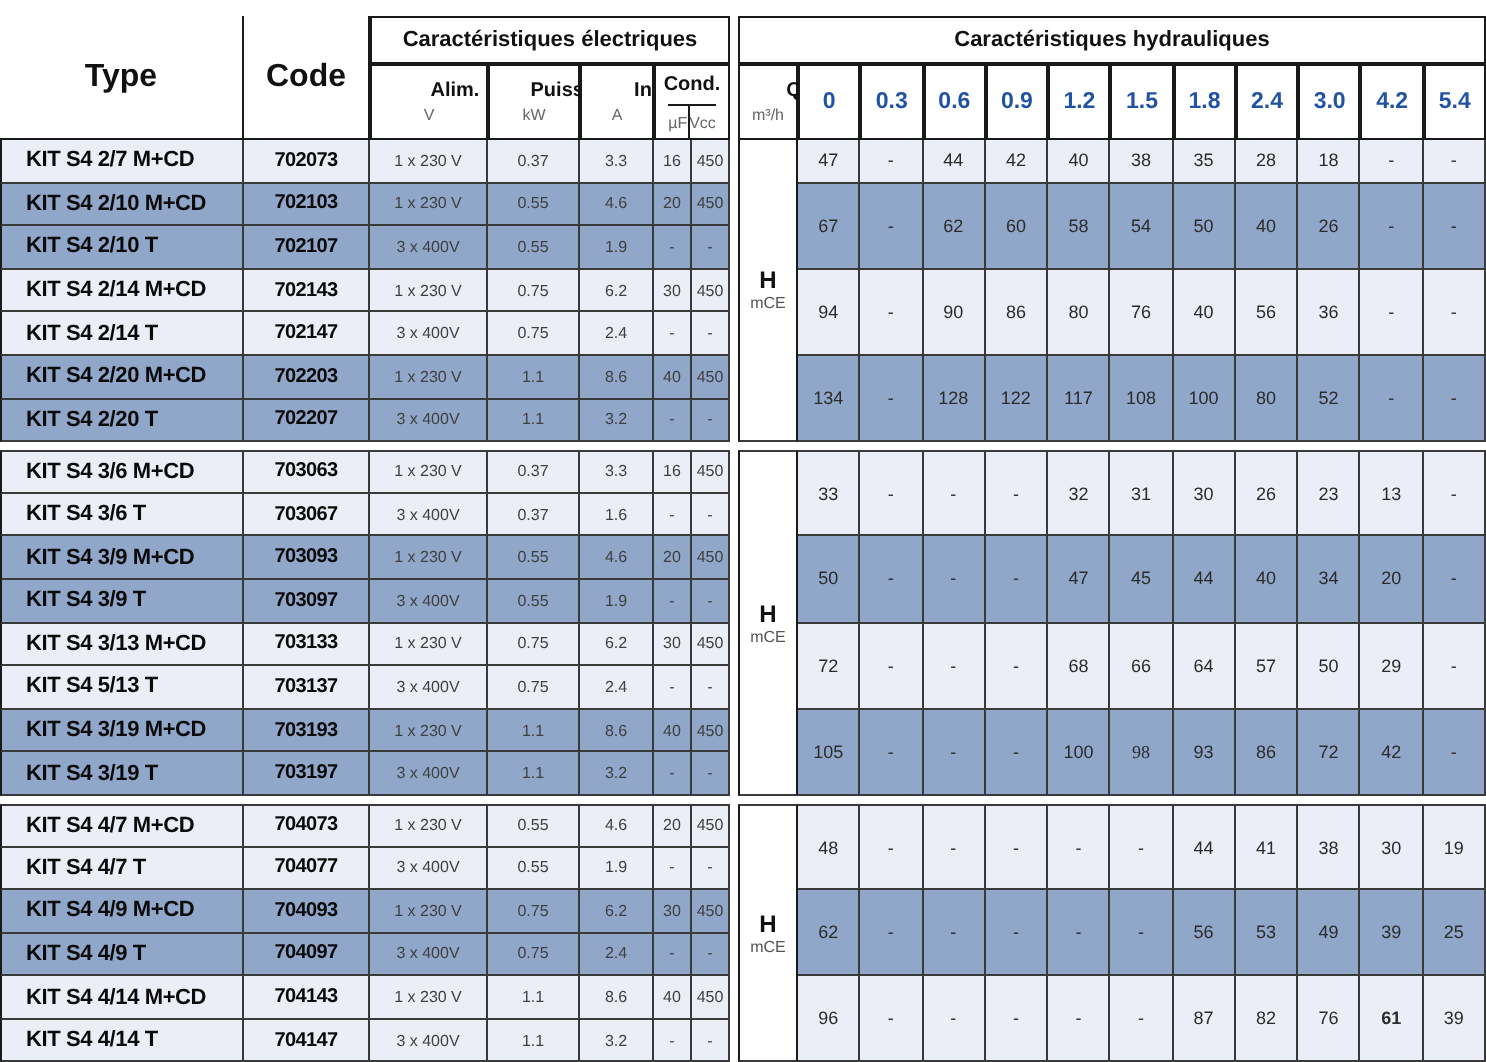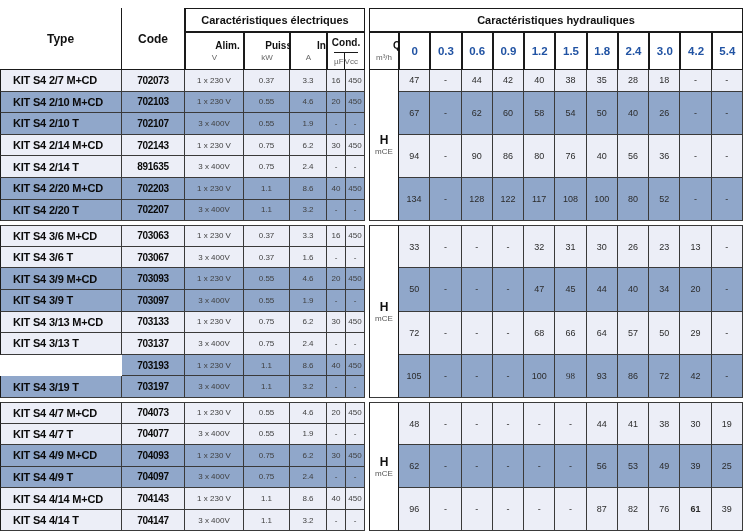--- a/index.html
+++ b/index.html
@@ -11,21 +11,21 @@
   .grid {
     width:743px; height:531px;
     display:grid;
     grid-template-columns:122px 63px 59px 46px 37px 19px 19px 4px 30px repeat(11, 1fr);
     grid-template-rows:8px 24px 38px repeat(7,21.6px) 4px repeat(8,21.6px) 4px repeat(6,21.6px);
     background:#fff;
   }
   
   .h-typecode {
     display:flex; align-items:center; justify-content:center;
-    font-weight:bold; font-size:12px; color:#111;
+    font-weight:bold; font-size:16px; color:#111;
     border-right:1.5px solid #1a1a1a; border-bottom:1.5px solid #1a1a1a;
     background:#fff;
   }
   .h-title {
     border:1.5px solid #1a1a1a;
     display:flex; align-items:center; justify-content:center;
     font-weight:bold; font-size:11px; color:#111; background:#fff;
   }
   .h-sub {
     border:1.5px solid #1a1a1a; background:#fff;
@@ -173,21 +173,21 @@
       <div class="cell hy blue" style="grid-area: 5 / 19 / 7;">-</div>
       <div class="cell hy blue" style="grid-area: 5 / 20 / 7;">-</div>
       <div class="cell type light" style="grid-area: 7 / 1;">KIT S4 2/14 M+CD</div>
       <div class="cell code light" style="grid-area: 7 / 2;">702143</div>
       <div class="cell val light" style="grid-area: 7 / 3;">1 x 230 V</div>
       <div class="cell val light" style="grid-area: 7 / 4;">0.75</div>
       <div class="cell val light" style="grid-area: 7 / 5;">6.2</div>
       <div class="cell val light" style="grid-area: 7 / 6;">30</div>
       <div class="cell val light" style="grid-area: 7 / 7;">450</div>
       <div class="cell type light" style="grid-area: 8 / 1;">KIT S4 2/14 T</div>
-      <div class="cell code light" style="grid-area: 8 / 2;">891635</div>
+      <div class="cell code light" style="grid-area: 8 / 2;">702147</div>
       <div class="cell val light" style="grid-area: 8 / 3;">3 x 400V</div>
       <div class="cell val light" style="grid-area: 8 / 4;">0.75</div>
       <div class="cell val light" style="grid-area: 8 / 5;">2.4</div>
       <div class="cell val light" style="grid-area: 8 / 6;">-</div>
       <div class="cell val light" style="grid-area: 8 / 7;">-</div>
       <div class="cell hy light" style="grid-area: 7 / 10 / 9;">94</div>
       <div class="cell hy light" style="grid-area: 7 / 11 / 9;">-</div>
       <div class="cell hy light" style="grid-area: 7 / 12 / 9;">90</div>
       <div class="cell hy light" style="grid-area: 7 / 13 / 9;">86</div>
       <div class="cell hy light" style="grid-area: 7 / 14 / 9;">80</div>
@@ -276,38 +276,39 @@
       <div class="cell hy blue" style="grid-area: 14 / 18 / 16;">34</div>
       <div class="cell hy blue" style="grid-area: 14 / 19 / 16;">20</div>
       <div class="cell hy blue" style="grid-area: 14 / 20 / 16;">-</div>
       <div class="cell type light" style="grid-area: 16 / 1;">KIT S4 3/13 M+CD</div>
       <div class="cell code light" style="grid-area: 16 / 2;">703133</div>
       <div class="cell val light" style="grid-area: 16 / 3;">1 x 230 V</div>
       <div class="cell val light" style="grid-area: 16 / 4;">0.75</div>
       <div class="cell val light" style="grid-area: 16 / 5;">6.2</div>
       <div class="cell val light" style="grid-area: 16 / 6;">30</div>
       <div class="cell val light" style="grid-area: 16 / 7;">450</div>
-      <div class="cell type light" style="grid-area: 17 / 1;">KIT S4 3/13 T</div>
+      <div class="cell type light" style="grid-area: 17 / 1;">KIT S4 5/13 T</div>
       <div class="cell code light" style="grid-area: 17 / 2;">703137</div>
       <div class="cell val light" style="grid-area: 17 / 3;">3 x 400V</div>
       <div class="cell val light" style="grid-area: 17 / 4;">0.75</div>
       <div class="cell val light" style="grid-area: 17 / 5;">2.4</div>
       <div class="cell val light" style="grid-area: 17 / 6;">-</div>
       <div class="cell val light" style="grid-area: 17 / 7;">-</div>
       <div class="cell hy light" style="grid-area: 16 / 10 / 18;">72</div>
       <div class="cell hy light" style="grid-area: 16 / 11 / 18;">-</div>
       <div class="cell hy light" style="grid-area: 16 / 12 / 18;">-</div>
       <div class="cell hy light" style="grid-area: 16 / 13 / 18;">-</div>
       <div class="cell hy light" style="grid-area: 16 / 14 / 18;">68</div>
       <div class="cell hy light" style="grid-area: 16 / 15 / 18;">66</div>
       <div class="cell hy light" style="grid-area: 16 / 16 / 18;">64</div>
       <div class="cell hy light" style="grid-area: 16 / 17 / 18;">57</div>
       <div class="cell hy light" style="grid-area: 16 / 18 / 18;">50</div>
       <div class="cell hy light" style="grid-area: 16 / 19 / 18;">29</div>
       <div class="cell hy light" style="grid-area: 16 / 20 / 18;">-</div>
+      <div class="cell type blue" style="grid-area: 18 / 1;">KIT S4 3/19 M+CD</div>
       <div class="cell code blue" style="grid-area: 18 / 2;">703193</div>
       <div class="cell val blue" style="grid-area: 18 / 3;">1 x 230 V</div>
       <div class="cell val blue" style="grid-area: 18 / 4;">1.1</div>
       <div class="cell val blue" style="grid-area: 18 / 5;">8.6</div>
       <div class="cell val blue" style="grid-area: 18 / 6;">40</div>
       <div class="cell val blue" style="grid-area: 18 / 7;">450</div>
       <div class="cell type blue" style="grid-area: 19 / 1;">KIT S4 3/19 T</div>
       <div class="cell code blue" style="grid-area: 19 / 2;">703197</div>
       <div class="cell val blue" style="grid-area: 19 / 3;">3 x 400V</div>
       <div class="cell val blue" style="grid-area: 19 / 4;">1.1</div>

